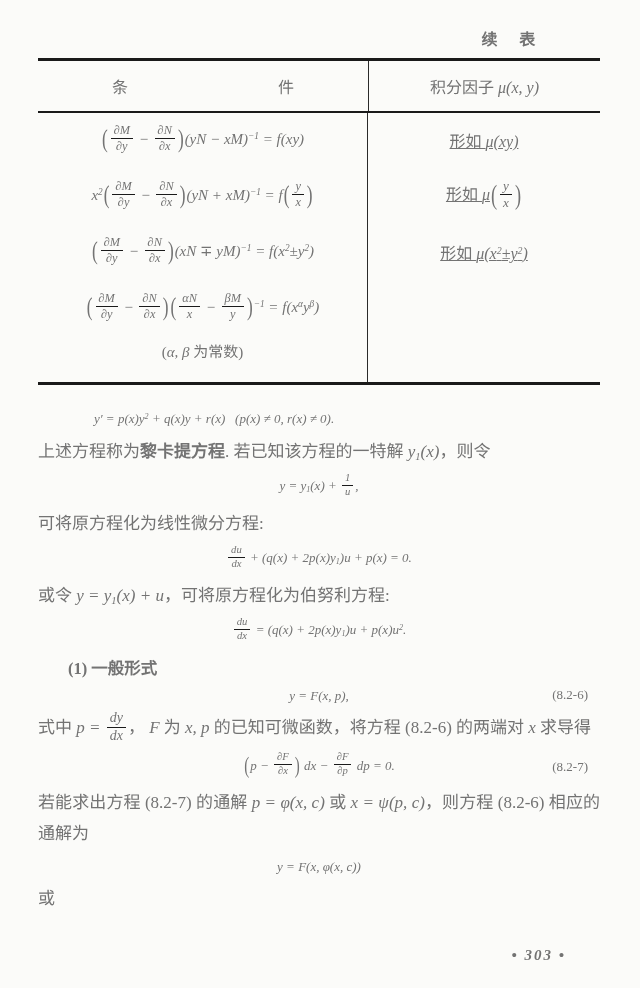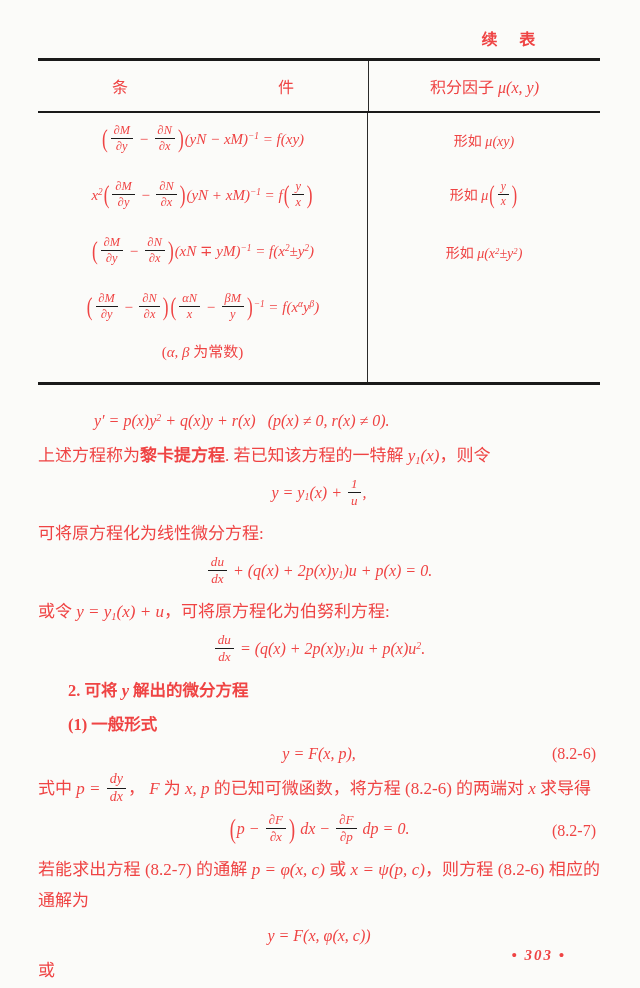--- a/index.html
+++ b/index.html
@@ -4,21 +4,21 @@
 <style>
   html,body{margin:0;padding:0;background:#e8e8e6;}
   .page{
     position:relative;
     width:640px;height:988px;
     margin:0 auto;
     background:#fbfbf9;
     box-sizing:border-box;
     padding:26px 40px 0 38px;
     font-family:"Liberation Serif","DejaVu Serif",serif;
-    color:#ef4444;
+    color:#737373;
     overflow:hidden;
   }
   
   .cont-note{
     text-align:right;
     padding-right:56px;
     font-size:16px;
     font-weight:bold;
     letter-spacing:0.55em;
     margin-bottom:8px;
@@ -51,21 +51,22 @@
     width:330px;
     border-right:1px solid #2a2a2a;
     display:flex;align-items:center;justify-content:center;
     padding:3px 2px;
     box-sizing:border-box;
   }
   .td-factor{
     flex:1;
     display:flex;align-items:center;justify-content:center;
     padding:3px 2px;
-    font-size:14px;
+    font-size:16px;
+    text-decoration:underline;
   }
   .r1 .td-cond,.r1 .td-factor{min-height:48px;}
   .r2 .td-cond,.r2 .td-factor{min-height:52px;}
   .r3 .td-cond,.r3 .td-factor{min-height:48px;}
   .r4 .td-cond,.r4 .td-factor{min-height:58px;}
   .rnote .td-cond{min-height:28px;padding-bottom:21px;}
   .rnote .td-factor{min-height:28px;}
   
   .mi{font-style:italic;}
   .rm{font-style:normal;}
@@ -102,27 +103,27 @@
   }
   .heading{
     font-weight:bold;
     font-size:16.5px;
     padding-left:30px;
     margin:10px 0 2px 0;
   }
   .eq{
     position:relative;
     text-align:center;
-    font-size:16px;
+    font-size:13px;
     margin:7px 0;
     line-height:1.5;
   }
   .eq.indent{text-align:left;padding-left:56px;}
   .eq .tag{
-    position:absolute;right:4px;top:50%;
+    position:absolute;right:12px;top:50%;
     transform:translateY(-50%);
     font-style:normal;
   }
   .pagenum{
     position:absolute;
     bottom:24px;right:74px;
     font-weight:bold;
     font-size:15px;
     letter-spacing:2px;
     font-style:italic;
@@ -228,21 +229,20 @@
     <div class="para"><span class="rm">可将原方程化为线性微分方程:</span></div>
     <div class="eq"><span class="frac">
           <span class="num">du</span>
           <span class="den">dx</span>
         </span><span class="mi"> + (q(x) + 2p(x)y</span><sub>1</sub><span class="mi">)u + p(x) = 0.</span></div>
     <div class="para"><span class="rm">或令 </span><span class="mi">y = y</span><sub>1</sub><span class="mi">(x) + u</span><span class="rm">，可将原方程化为伯努利方程:</span></div>
     <div class="eq"><span class="frac">
           <span class="num">du</span>
           <span class="den">dx</span>
         </span><span class="mi"> = (q(x) + 2p(x)y</span><sub>1</sub><span class="mi">)u + p(x)u</span><sup>2</sup><span class="mi">.</span></div>
-    <div class="heading"><span class="rm">2. 可将 </span><span class="mi">y</span><span class="rm"> 解出的微分方程</span></div>
     <div class="heading"><span class="rm">(1) 一般形式</span></div>
     <div class="eq">
       <span><span class="mi">y = F(x, p),</span></span>
       <span class="tag">(8.2-6)</span>
     </div>
     <div class="para"><span class="rm">式中 </span><span class="mi">p = </span><span class="frac">
           <span class="num">dy</span>
           <span class="den">dx</span>
         </span><span class="rm">， </span><span class="mi">F</span><span class="rm"> 为 </span><span class="mi">x, p</span><span class="rm"> 的已知可微函数，将方程 (8.2-6) 的两端对 </span><span class="mi">x</span><span class="rm"> 求导得</span></div>
     <div class="eq">

